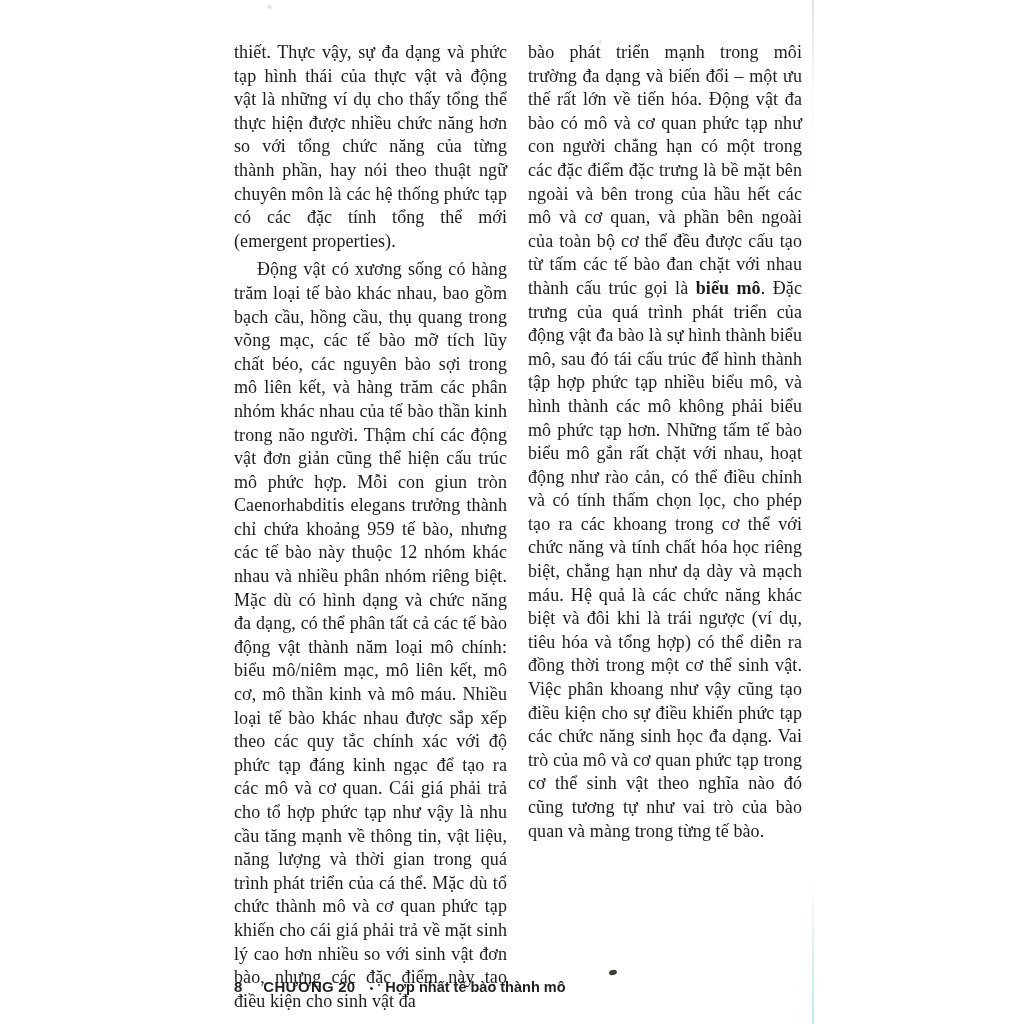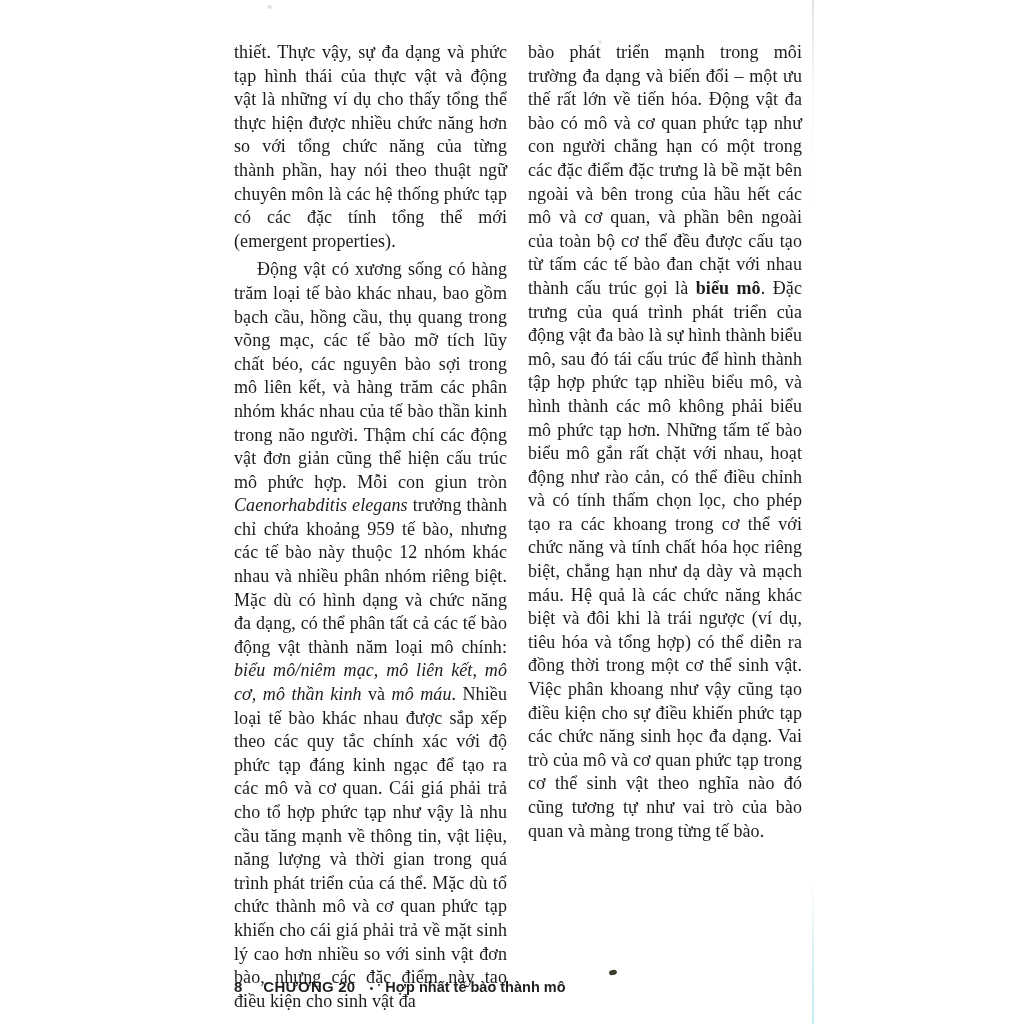--- a/index.html
+++ b/index.html
@@ -21,21 +21,21 @@
     top: 41px;
     text-align: justify;
     font-size: 18px;
     line-height: 23.6px;
     letter-spacing: 0.1px;
   }
   .column-left  { left: 234px; width: 273px; }
   .column-right { left: 528px; width: 274px; }
   .para { margin: 0; }
   .para.indent { text-indent: 23px; margin-top: 5px; }
-  .it { font-style: italic; }
+  .it { }
   .bd { font-weight: 700; margin-top: 9px; }
 
   .footer {
     position: absolute;
     left: 234px;
     top: 963px;
     display: flex;
     align-items: baseline;
     font-family: "Liberation Sans", "DejaVu Sans", sans-serif;
     font-size: 15px;

